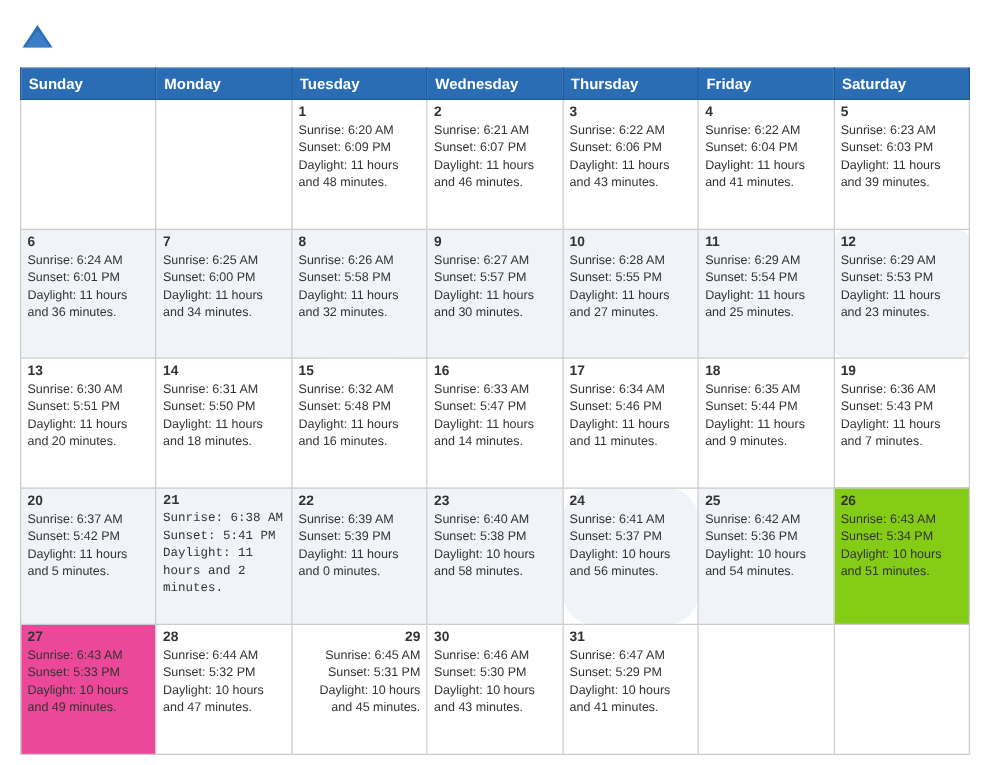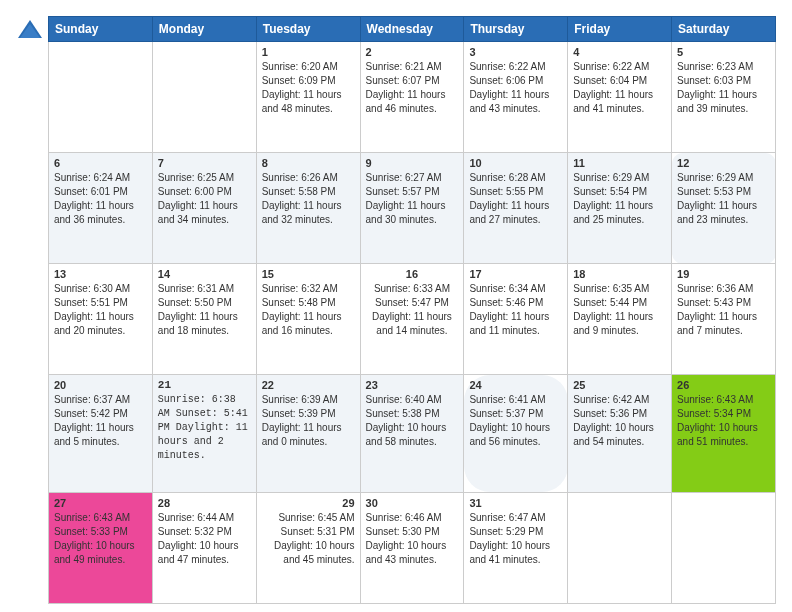--- a/index.html
+++ b/index.html
@@ -8,21 +8,21 @@
       background: #fff;
       width: 792px;
       height: 612px;
       overflow: hidden;
     }
     .page {
       width: 792px;
       height: 612px;
       background: #fff;
       display: flex;
-      flex-direction: row;
+      flex-direction: column;
       padding: 16px 16px 8px 16px;
     }
     .header {
       display: flex;
       justify-content: space-between;
       align-items: flex-start;
       margin-bottom: 10px;
     }
     .logo {
       display: flex;
@@ -232,21 +232,21 @@
             <div class="cell-content">Sunrise: 6:31 AM
 Sunset: 5:50 PM
 Daylight: 11 hours and 18 minutes.</div>
           </td>
           <td style="background: rgb(255, 255, 255); border-radius: 25px;">
             <span class="day-number">15</span>
             <div class="cell-content">Sunrise: 6:32 AM
 Sunset: 5:48 PM
 Daylight: 11 hours and 16 minutes.</div>
           </td>
-          <td style="background: rgb(255, 255, 255); text-align: center;">
+          <td style="background: rgb(255, 255, 255);">
             <span class="day-number">16</span>
             <div class="cell-content">Sunrise: 6:33 AM
 Sunset: 5:47 PM
 Daylight: 11 hours and 14 minutes.</div>
           </td>
           <td style="background: rgb(255, 255, 255);">
             <span class="day-number">17</span>
             <div class="cell-content">Sunrise: 6:34 AM
 Sunset: 5:46 PM
 Daylight: 11 hours and 11 minutes.</div>

